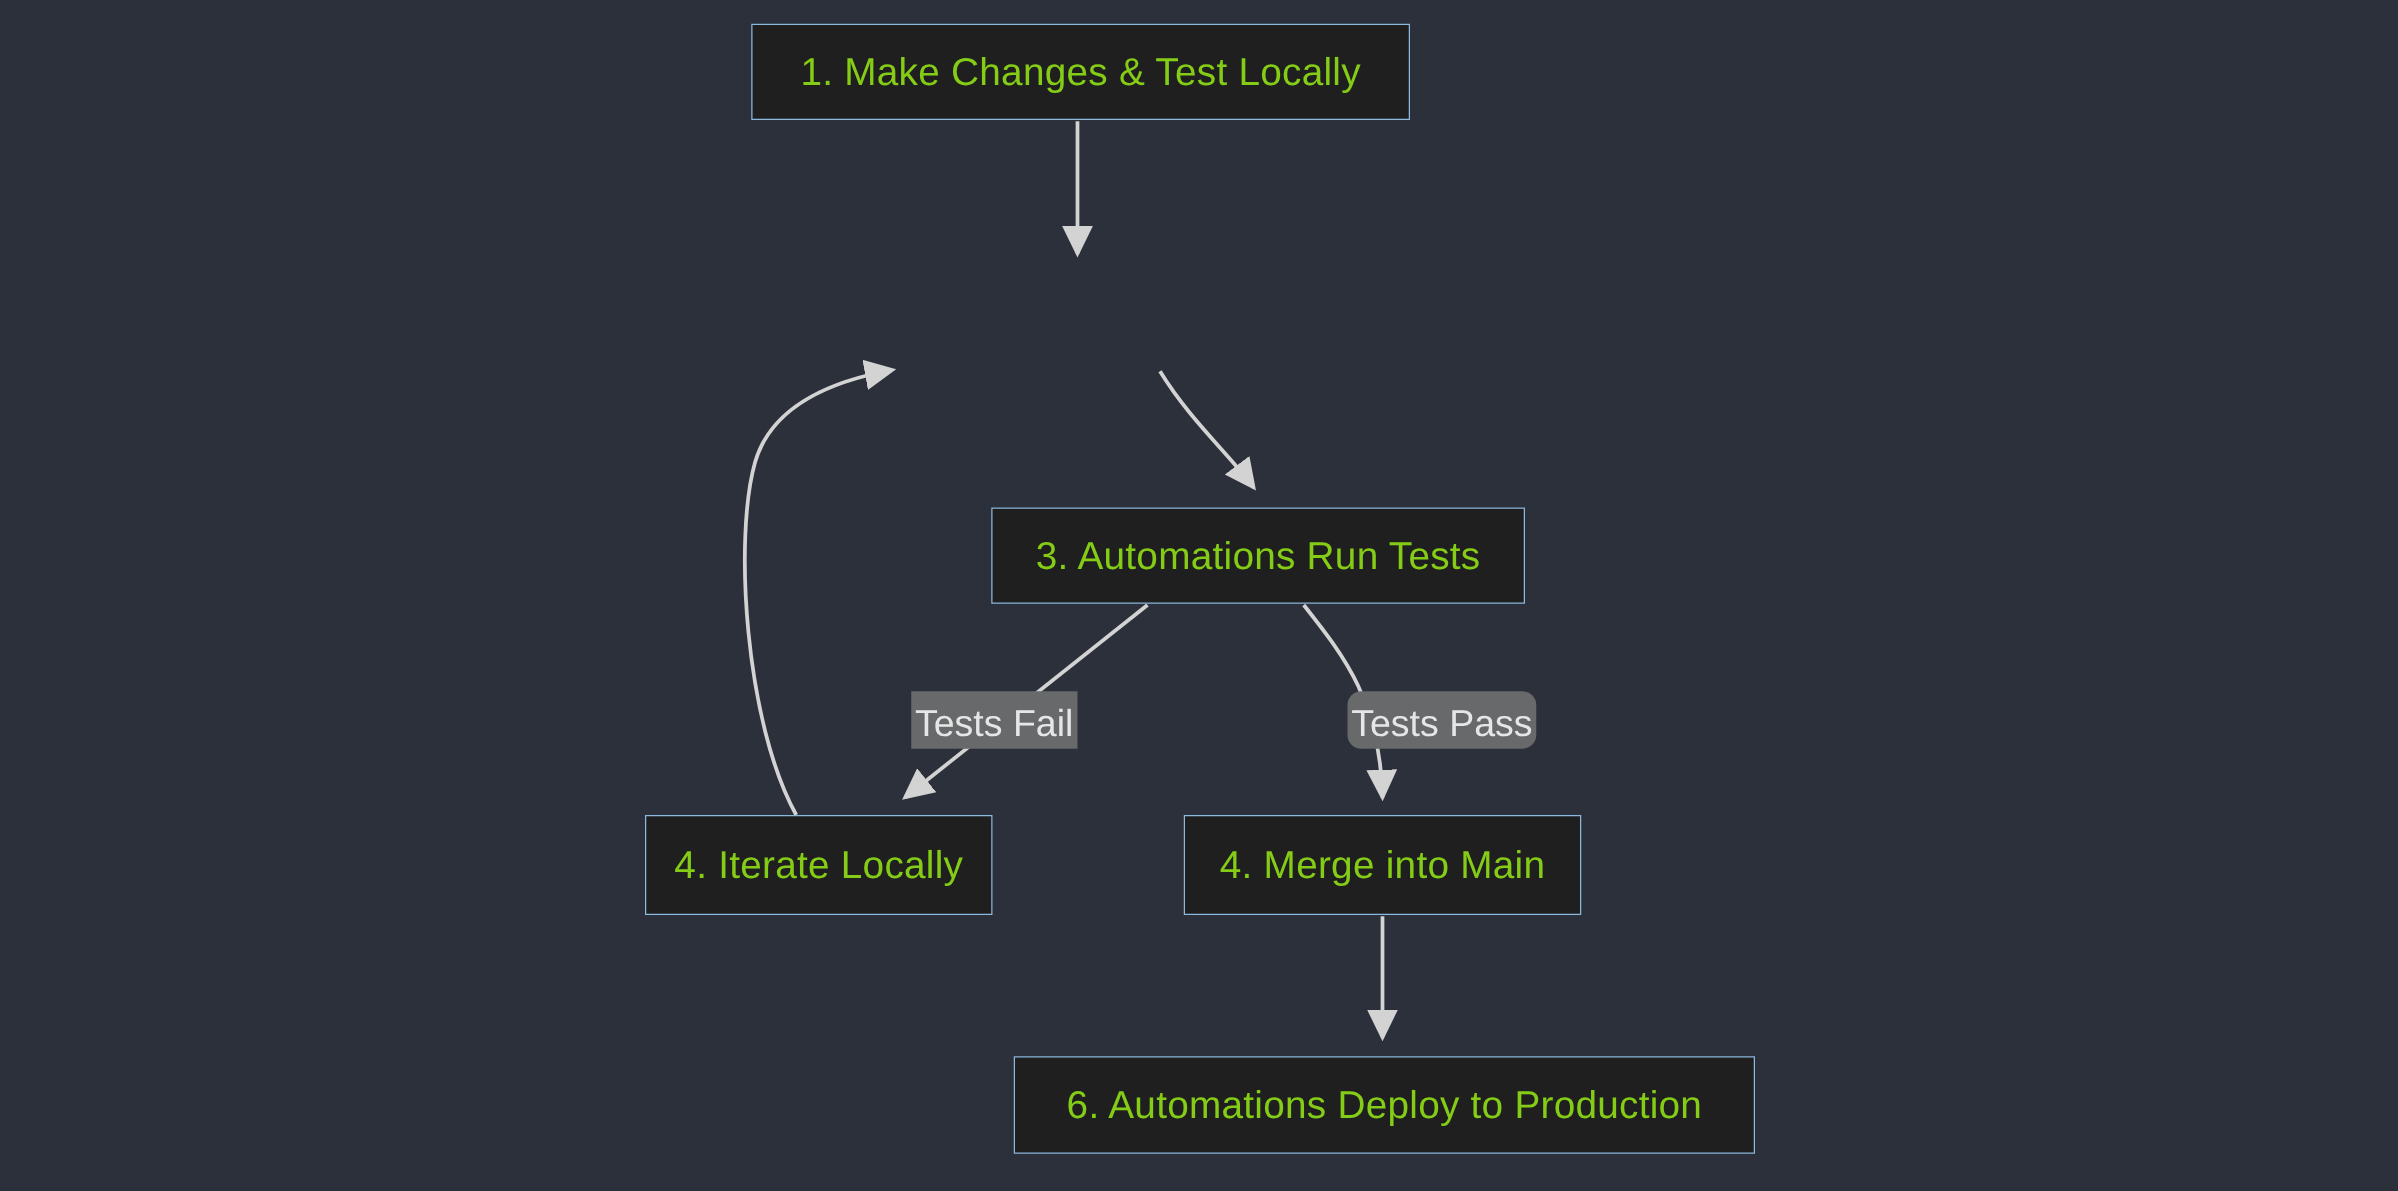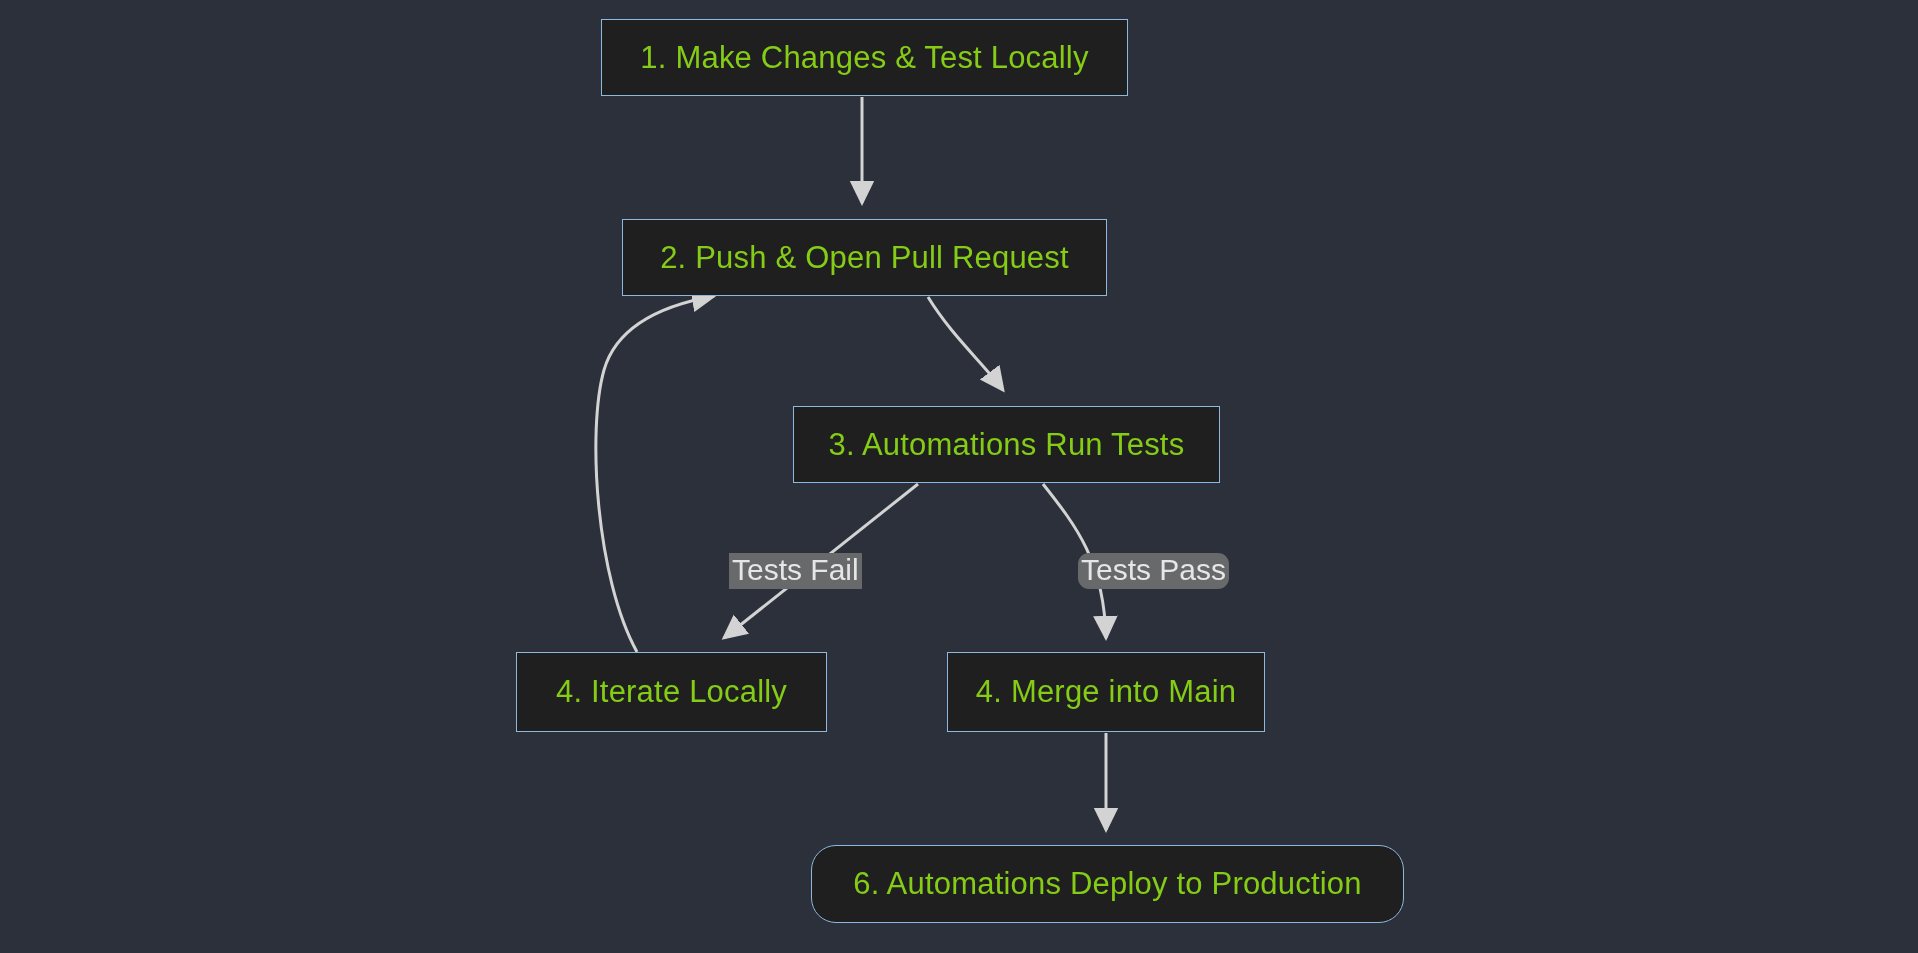--- a/index.html
+++ b/index.html
@@ -44,21 +44,21 @@
     user-select: none;
   }
   .edge-label {
     position: absolute;
     box-sizing: border-box;
     background: #67696b;
     color: #e6e6e6;
     font-size: 30px;
     font-family: "Liberation Sans", sans-serif;
     line-height: 1.06;
-    padding: 1px 3px 3px 3px;
+    padding: 11px 3px 3px 3px;
     white-space: nowrap;
     user-select: none;
   }
 </style>
 </head>
 <body>
 
 <div id="diagram-canvas">
 
   <svg id="edge-layer" viewBox="0 0 1918 953" xmlns="http://www.w3.org/2000/svg">
@@ -76,27 +76,26 @@
 
     <path d="M 1043 484 C 1077 527, 1104 562, 1106 638" stroke="#d3d3d3" stroke-width="3" fill="none" marker-end="url(#arrowhead)"></path>
 
     <path d="M 637 652 C 596 578, 587 430, 604 370 C 617 325, 664 305, 714 296" stroke="#d3d3d3" stroke-width="3" fill="none" marker-end="url(#arrowhead)"></path>
 
     <path d="M 1106 733 L 1106 830" stroke="#d3d3d3" stroke-width="3" fill="none" marker-end="url(#arrowhead)"></path>
   </svg>
 
   <div class="flow-node" id="node-1" style="left:601px; top:19px; width:527px; height:77px;">1. Make Changes &amp; Test Locally</div>
 
-  <div class="flow-node" id="node-2" style="left:622px; top:219px; width:485px; height:77px;">2. Push &amp; Open Pull Request</div>
 
   <div class="flow-node" id="node-3" style="left:793px; top:406px; width:427px; height:77px;">3. Automations Run Tests</div>
 
-  <div class="flow-node" id="node-4" style="left:516px; top:652px; width:311px; height:80px;">4. Iterate Locally</div>
+  <div class="flow-node" id="node-4" style="left:516px; top:652px; width:278px; height:80px;">4. Iterate Locally</div>
 
   <div class="flow-node" id="node-5" style="left:947px; top:652px; width:318px; height:80px;">4. Merge into Main</div>
 
-  <div class="flow-node" id="node-6" style="left:811px; top:845px; width:593px; height:78px;border-radius:25px;">6. Automations Deploy to Production</div>
+  <div class="flow-node" id="node-6" style="left:811px; top:845px; width:593px; height:78px;">6. Automations Deploy to Production</div>
 
   <div class="edge-label" id="edge-label-tests-fail" style="left:729px; top:553px;">Tests Fail</div>
 
   <div class="edge-label" id="edge-label-tests-pass" style="left:1078px; top:553px;border-radius:11px;">Tests Pass</div>
 
 </div>
 
 </body></html>

